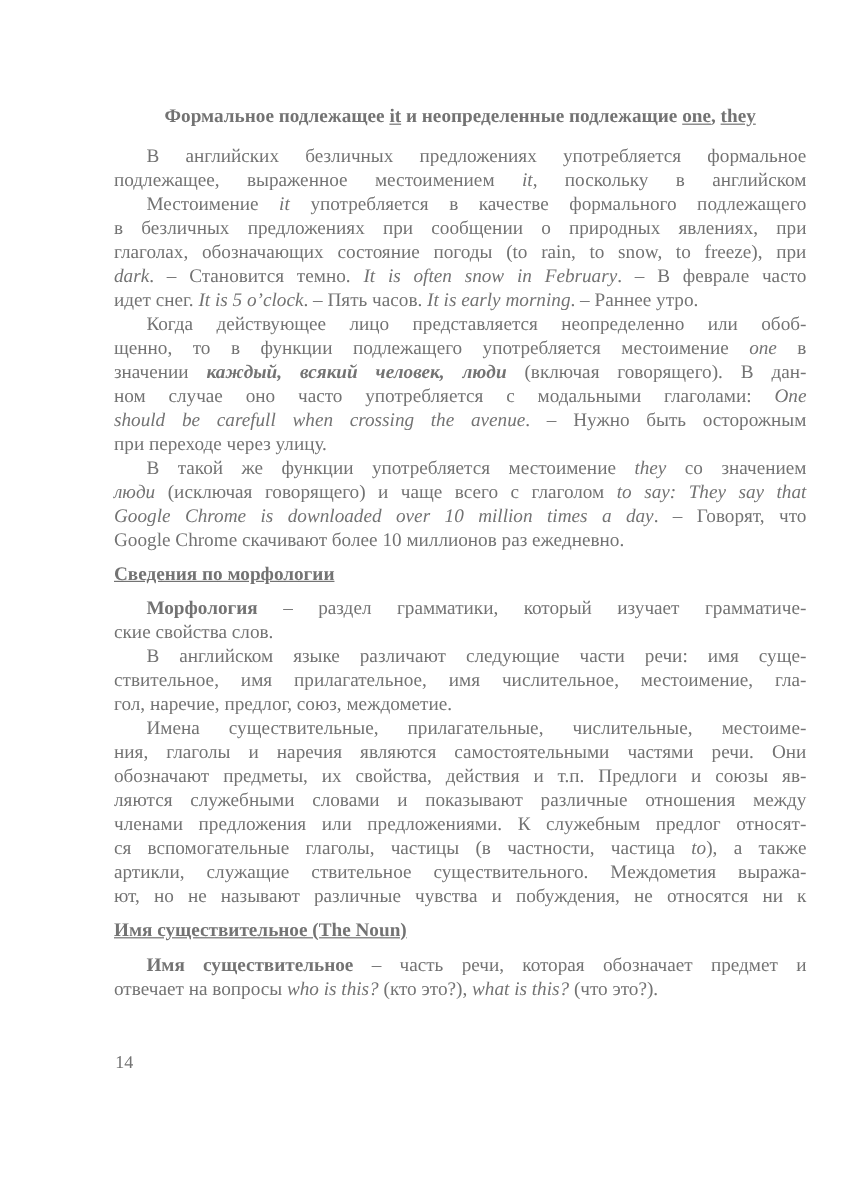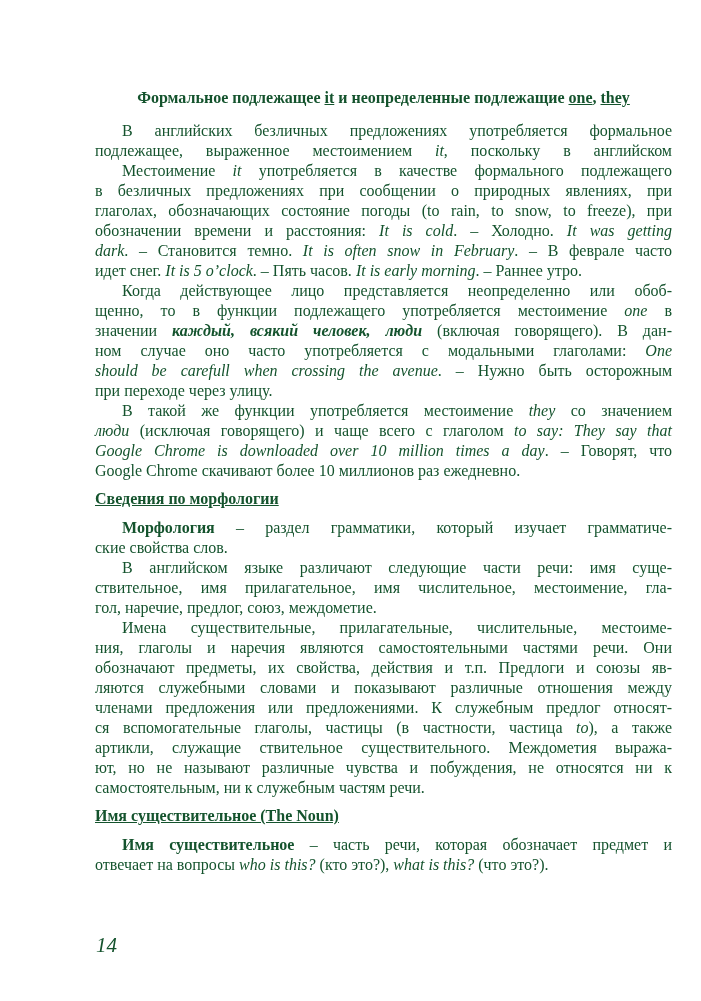--- a/index.html
+++ b/index.html
@@ -1,20 +1,20 @@
 <!DOCTYPE html>
 <html><head>
 <meta charset="utf-8">
 <style>
   html,body{margin:0;padding:0;background:#ffffff;}
   .page{
     position:relative;
     width:701px;height:1001px;
     background:#ffffff;
-    color:#14532d;
+    color:#737373;
     font-family:"Liberation Serif","DejaVu Serif",serif;
     overflow:hidden;
   }
   .text-column{
     position:absolute;
     left:95px;top:88px;
     width:577px;
     font-size:16px;
     line-height:20px;
   }
@@ -35,40 +35,38 @@
     text-align:justify;
     text-align-last:justify;
   }
   .line.first{text-indent:27px;}
   .line.last{text-align-last:left;}
   .i{font-style:italic;}
   .b{font-weight:bold;margin-top:42px;}
   .u{text-decoration:underline;}
   .page-number{
     position:absolute;
-    left:96px;top:933px;
-    font-size:21px;
-    font-style:italic;
+    left:96px;top:878px;
+    font-size:15px;
   }
 </style>
 </head>
 <body>
 
 <div class="page">
   <div class="text-column">
       <div class="title"><span>Формальное подлежащее </span><span class="u">it</span><span> и неопределенные подлежащие </span><span class="u">one</span><span>, </span><span class="u">they</span></div>
       <div class="para">
         <div class="line first"><span>В английских безличных предложениях употребляется формальное</span></div>
         <div class="line"><span>подлежащее, выраженное местоимением </span><span class="i">it</span><span>, поскольку в английском</span></div>
       </div>
       <div class="para">
         <div class="line first"><span>Местоимение </span><span class="i">it</span><span> употребляется в качестве формального подлежащего</span></div>
         <div class="line"><span>в безличных предложениях при сообщении о природных явлениях, при</span></div>
         <div class="line"><span>глаголах, обозначающих состояние погоды (to rain, to snow, to freeze), при</span></div>
-        <div class="line"><span>обозначении времени и расстояния: </span><span class="i">It is cold</span><span>. – Холодно. </span><span class="i">It was getting</span></div>
         <div class="line"><span class="i">dark</span><span>. – Становится темно. </span><span class="i">It is often snow in February</span><span>. – В феврале часто</span></div>
         <div class="line last"><span>идет снег. </span><span class="i">It is 5 o’clock</span><span>. – Пять часов. </span><span class="i">It is early morning</span><span>. – Раннее утро.</span></div>
       </div>
       <div class="para">
         <div class="line first"><span>Когда действующее лицо представляется неопределенно или обоб-</span></div>
         <div class="line"><span>щенно, то в функции подлежащего употребляется местоимение </span><span class="i">one</span><span> в</span></div>
         <div class="line"><span>значении </span><span class="i b">каждый, всякий человек, люди</span><span> (включая говорящего). В дан-</span></div>
         <div class="line"><span>ном случае оно часто употребляется с модальными глаголами: </span><span class="i">One</span></div>
         <div class="line"><span class="i">should be carefull when crossing the avenue</span><span>. – Нужно быть осторожным</span></div>
         <div class="line last"><span>при переходе через улицу.</span></div>
@@ -91,21 +89,20 @@
       </div>
       <div class="para">
         <div class="line first"><span>Имена существительные, прилагательные, числительные, местоиме-</span></div>
         <div class="line"><span>ния, глаголы и наречия являются самостоятельными частями речи. Они</span></div>
         <div class="line"><span>обозначают предметы, их свойства, действия и т.п. Предлоги и союзы яв-</span></div>
         <div class="line"><span>ляются служебными словами и показывают различные отношения между</span></div>
         <div class="line"><span>членами предложения или предложениями. К служебным предлог относят-</span></div>
         <div class="line"><span>ся вспомогательные глаголы, частицы (в частности, частица </span><span class="i">to</span><span>), а также</span></div>
         <div class="line"><span>артикли, служащие ствительное существительного. Междометия выража-</span></div>
         <div class="line"><span>ют, но не называют различные чувства и побуждения, не относятся ни к</span></div>
-        <div class="line last"><span>самостоятельным, ни к служебным частям речи.</span></div>
       </div>
       <div class="heading"><span>Имя существительное (The Noun)</span></div>
       <div class="para">
         <div class="line first"><span class="b">Имя существительное</span><span> – часть речи, которая обозначает предмет и</span></div>
         <div class="line last"><span>отвечает на вопросы </span><span class="i">who is this?</span><span> (кто это?), </span><span class="i">what is this?</span><span> (что это?).</span></div>
       </div>
     </div>
   <div class="page-number">14</div>
 </div>
 

